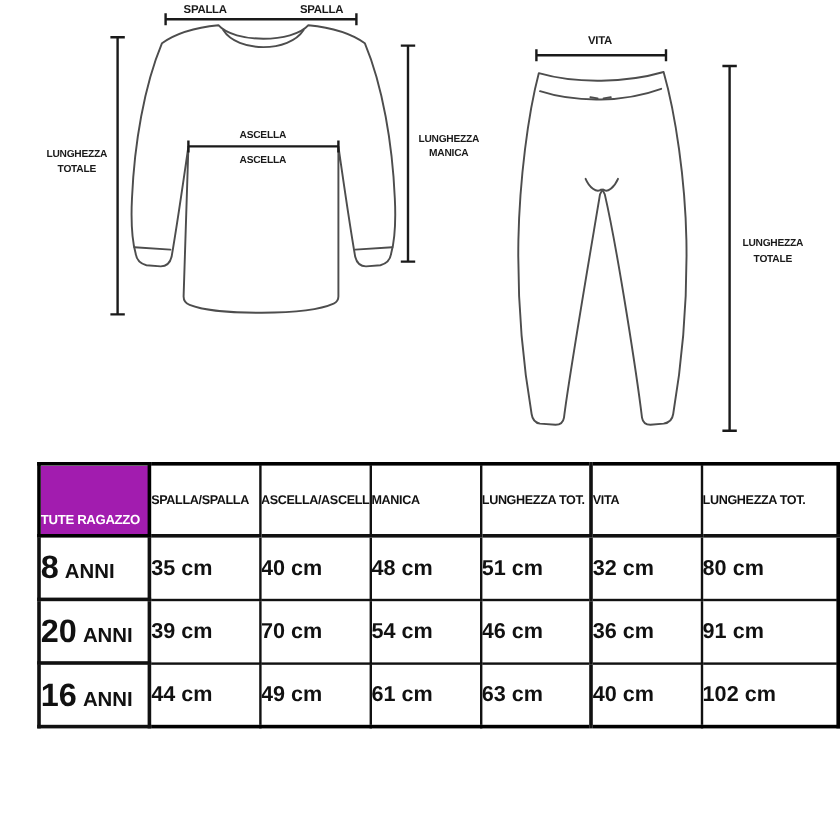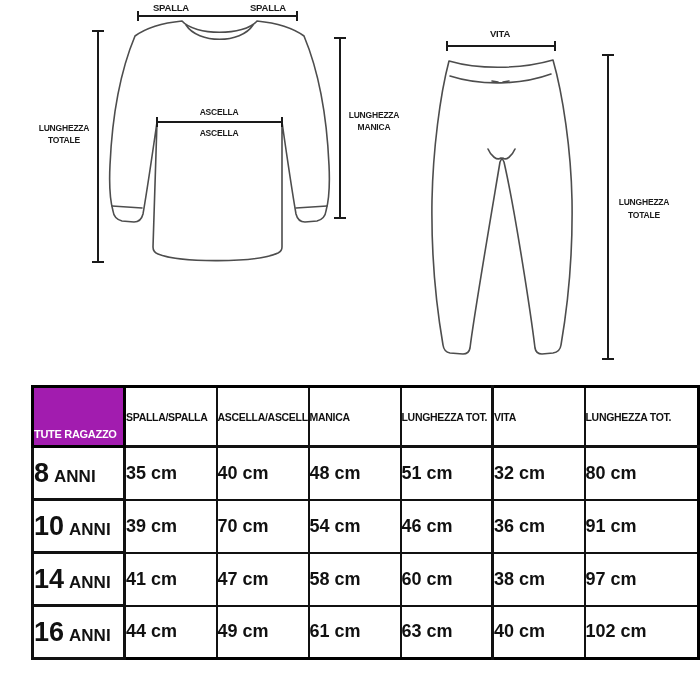--- a/index.html
+++ b/index.html
@@ -179,36 +179,27 @@
       <tr>
         <td class="size-cell"><span class="num">8</span> <span class="word">ANNI</span></td>
         <td>35 cm</td>
         <td>40 cm</td>
         <td>48 cm</td>
         <td>51 cm</td>
         <td class="thick-left">32 cm</td>
         <td>80 cm</td>
       </tr>
       <tr>
-        <td class="size-cell"><span class="num">10</span> <span class="word">ANNI</span></td>
+        <td class="size-cell"><span class="num">20</span> <span class="word">ANNI</span></td>
         <td>39 cm</td>
         <td>70 cm</td>
         <td>54 cm</td>
         <td>46 cm</td>
         <td class="thick-left">36 cm</td>
         <td>91 cm</td>
-      </tr>
-      <tr>
-        <td class="size-cell"><span class="num">14</span> <span class="word">ANNI</span></td>
-        <td>41 cm</td>
-        <td>47 cm</td>
-        <td>58 cm</td>
-        <td>60 cm</td>
-        <td class="thick-left">38 cm</td>
-        <td>97 cm</td>
       </tr>
       <tr>
         <td class="size-cell"><span class="num">16</span> <span class="word">ANNI</span></td>
         <td>44 cm</td>
         <td>49 cm</td>
         <td>61 cm</td>
         <td>63 cm</td>
         <td class="thick-left">40 cm</td>
         <td>102 cm</td>
       </tr>

